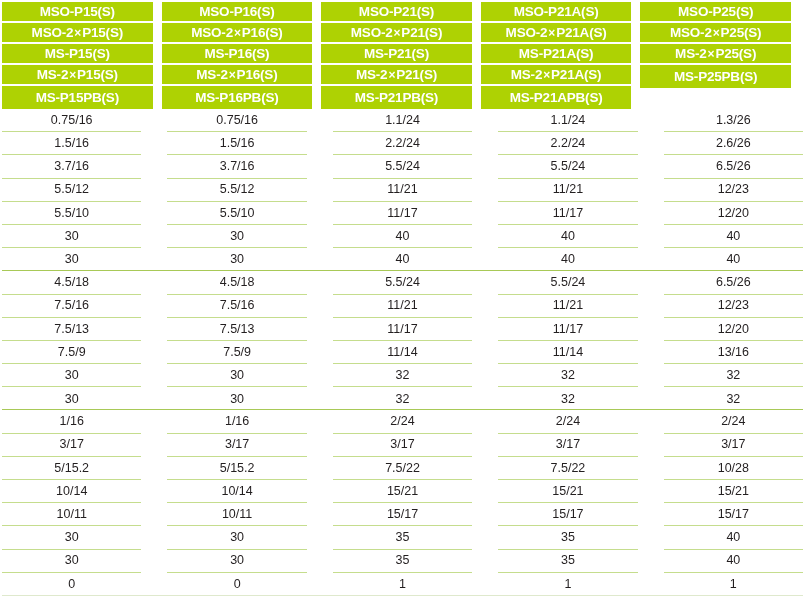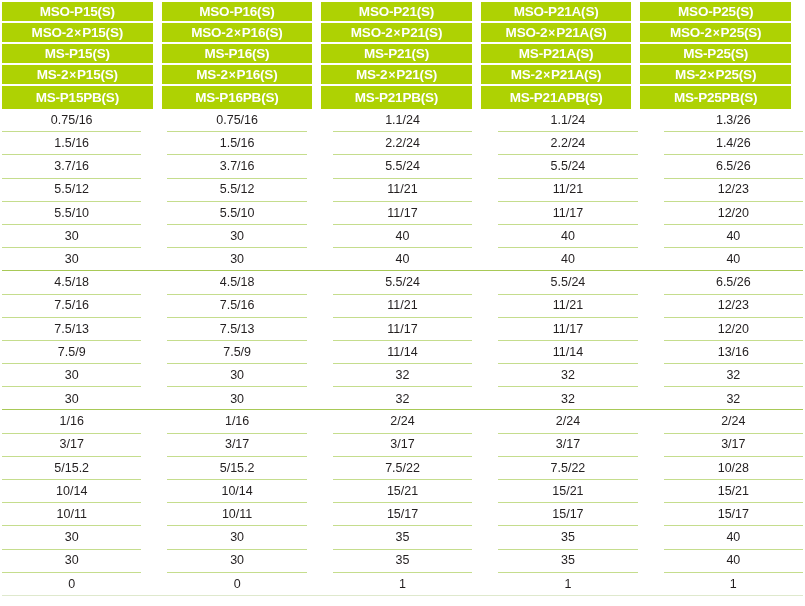--- a/index.html
+++ b/index.html
@@ -152,39 +152,38 @@
       <div class="header-col">
         <div class="header-cell">MSO-P21A(S)</div>
         <div class="header-cell">MSO-2<span class="mul">×</span>P21A(S)</div>
         <div class="header-cell">MS-P21A(S)</div>
         <div class="header-cell">MS-2<span class="mul">×</span>P21A(S)</div>
         <div class="header-cell">MS-P21APB(S)</div>
       </div>
       <div class="header-col">
         <div class="header-cell">MSO-P25(S)</div>
         <div class="header-cell">MSO-2<span class="mul">×</span>P25(S)</div>
-        <div class="header-cell">MS-P25(S)</div>
         <div class="header-cell">MS-2<span class="mul">×</span>P25(S)</div>
         <div class="header-cell">MS-P25PB(S)</div>
       </div>
     </div>
   <div class="body-area">
       <div class="data-row first-row">
         <div class="data-cell">0.75/16</div>
         <div class="data-cell">0.75/16</div>
         <div class="data-cell">1.1/24</div>
         <div class="data-cell">1.1/24</div>
         <div class="data-cell">1.3/26</div>
       </div>
       <div class="data-row">
         <div class="data-cell">1.5/16</div>
         <div class="data-cell">1.5/16</div>
         <div class="data-cell">2.2/24</div>
         <div class="data-cell">2.2/24</div>
-        <div class="data-cell">1.4/26</div>
+        <div class="data-cell">2.6/26</div>
       </div>
       <div class="data-row">
         <div class="data-cell">3.7/16</div>
         <div class="data-cell">3.7/16</div>
         <div class="data-cell">5.5/24</div>
         <div class="data-cell">5.5/24</div>
         <div class="data-cell">6.5/26</div>
       </div>
       <div class="data-row">
         <div class="data-cell">5.5/12</div>

